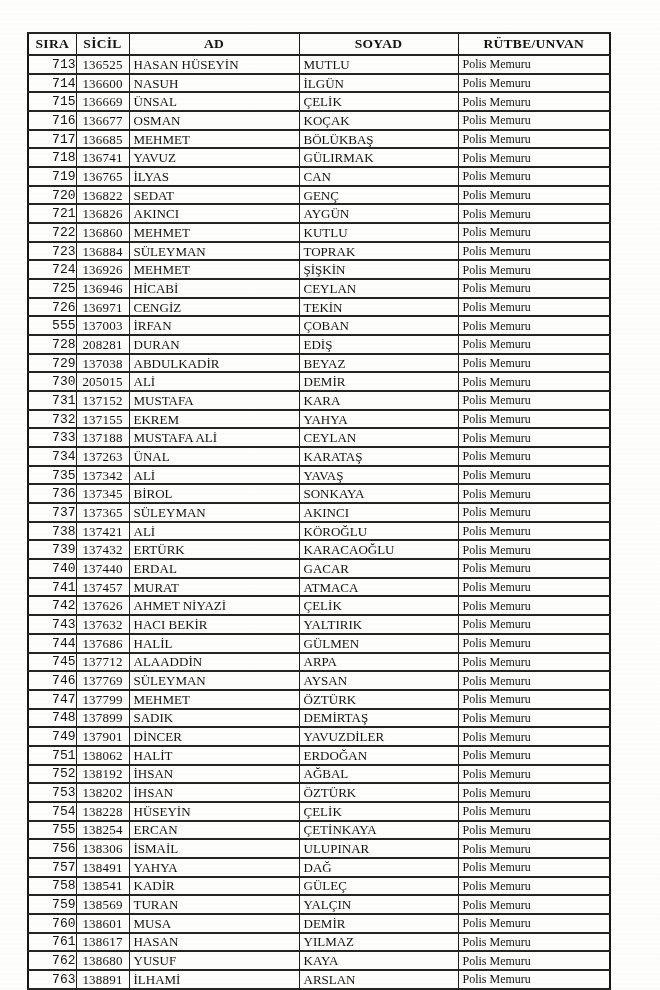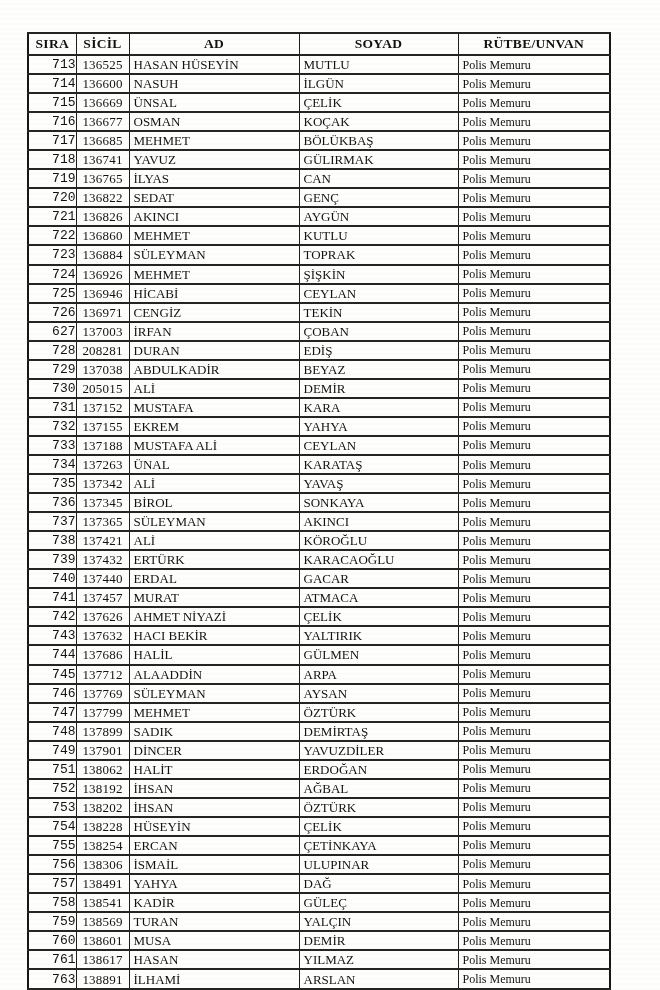--- a/index.html
+++ b/index.html
@@ -172,21 +172,21 @@
           <td class="c-rutbe">Polis Memuru</td>
         </tr>
         <tr>
           <td class="c-sira">726</td>
           <td class="c-sicil">136971</td>
           <td class="c-ad">CENGİZ</td>
           <td class="c-soyad">TEKİN</td>
           <td class="c-rutbe">Polis Memuru</td>
         </tr>
         <tr>
-          <td class="c-sira">627</td>
+          <td class="c-sira">555</td>
           <td class="c-sicil">137003</td>
           <td class="c-ad">İRFAN</td>
           <td class="c-soyad">ÇOBAN</td>
           <td class="c-rutbe">Polis Memuru</td>
         </tr>
         <tr>
           <td class="c-sira">728</td>
           <td class="c-sicil">208281</td>
           <td class="c-ad">DURAN</td>
           <td class="c-soyad">EDİŞ</td>
@@ -407,20 +407,27 @@
           <td class="c-sicil">138601</td>
           <td class="c-ad">MUSA</td>
           <td class="c-soyad">DEMİR</td>
           <td class="c-rutbe">Polis Memuru</td>
         </tr>
         <tr>
           <td class="c-sira">761</td>
           <td class="c-sicil">138617</td>
           <td class="c-ad">HASAN</td>
           <td class="c-soyad">YILMAZ</td>
+          <td class="c-rutbe">Polis Memuru</td>
+        </tr>
+        <tr>
+          <td class="c-sira">762</td>
+          <td class="c-sicil">138680</td>
+          <td class="c-ad">YUSUF</td>
+          <td class="c-soyad">KAYA</td>
           <td class="c-rutbe">Polis Memuru</td>
         </tr>
         <tr>
           <td class="c-sira">763</td>
           <td class="c-sicil">138891</td>
           <td class="c-ad">İLHAMİ</td>
           <td class="c-soyad">ARSLAN</td>
           <td class="c-rutbe">Polis Memuru</td>
         </tr>
       </tbody>

